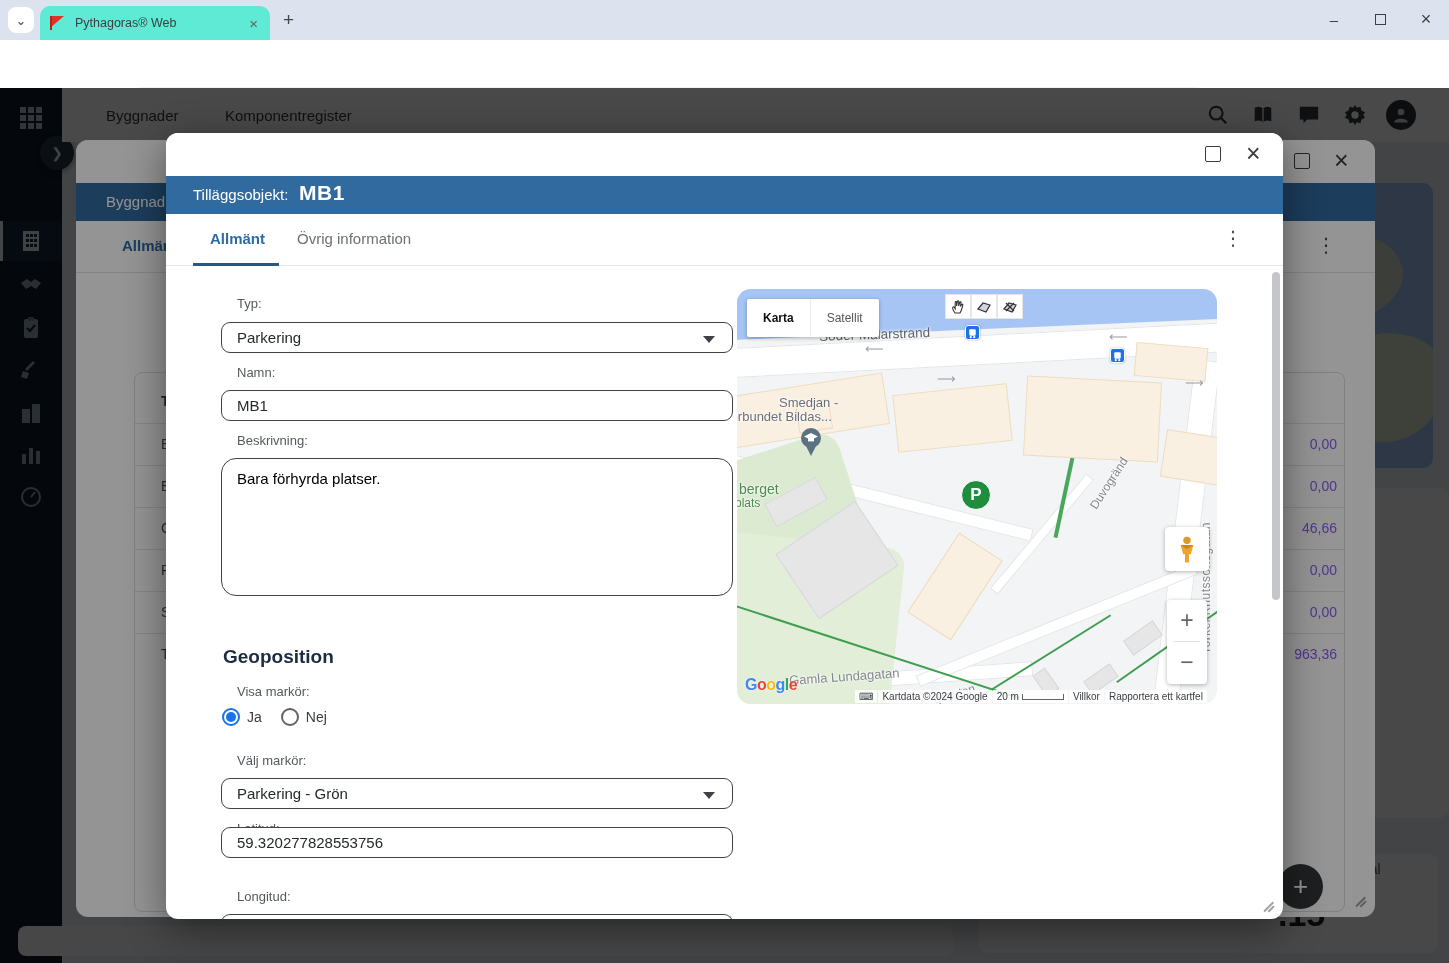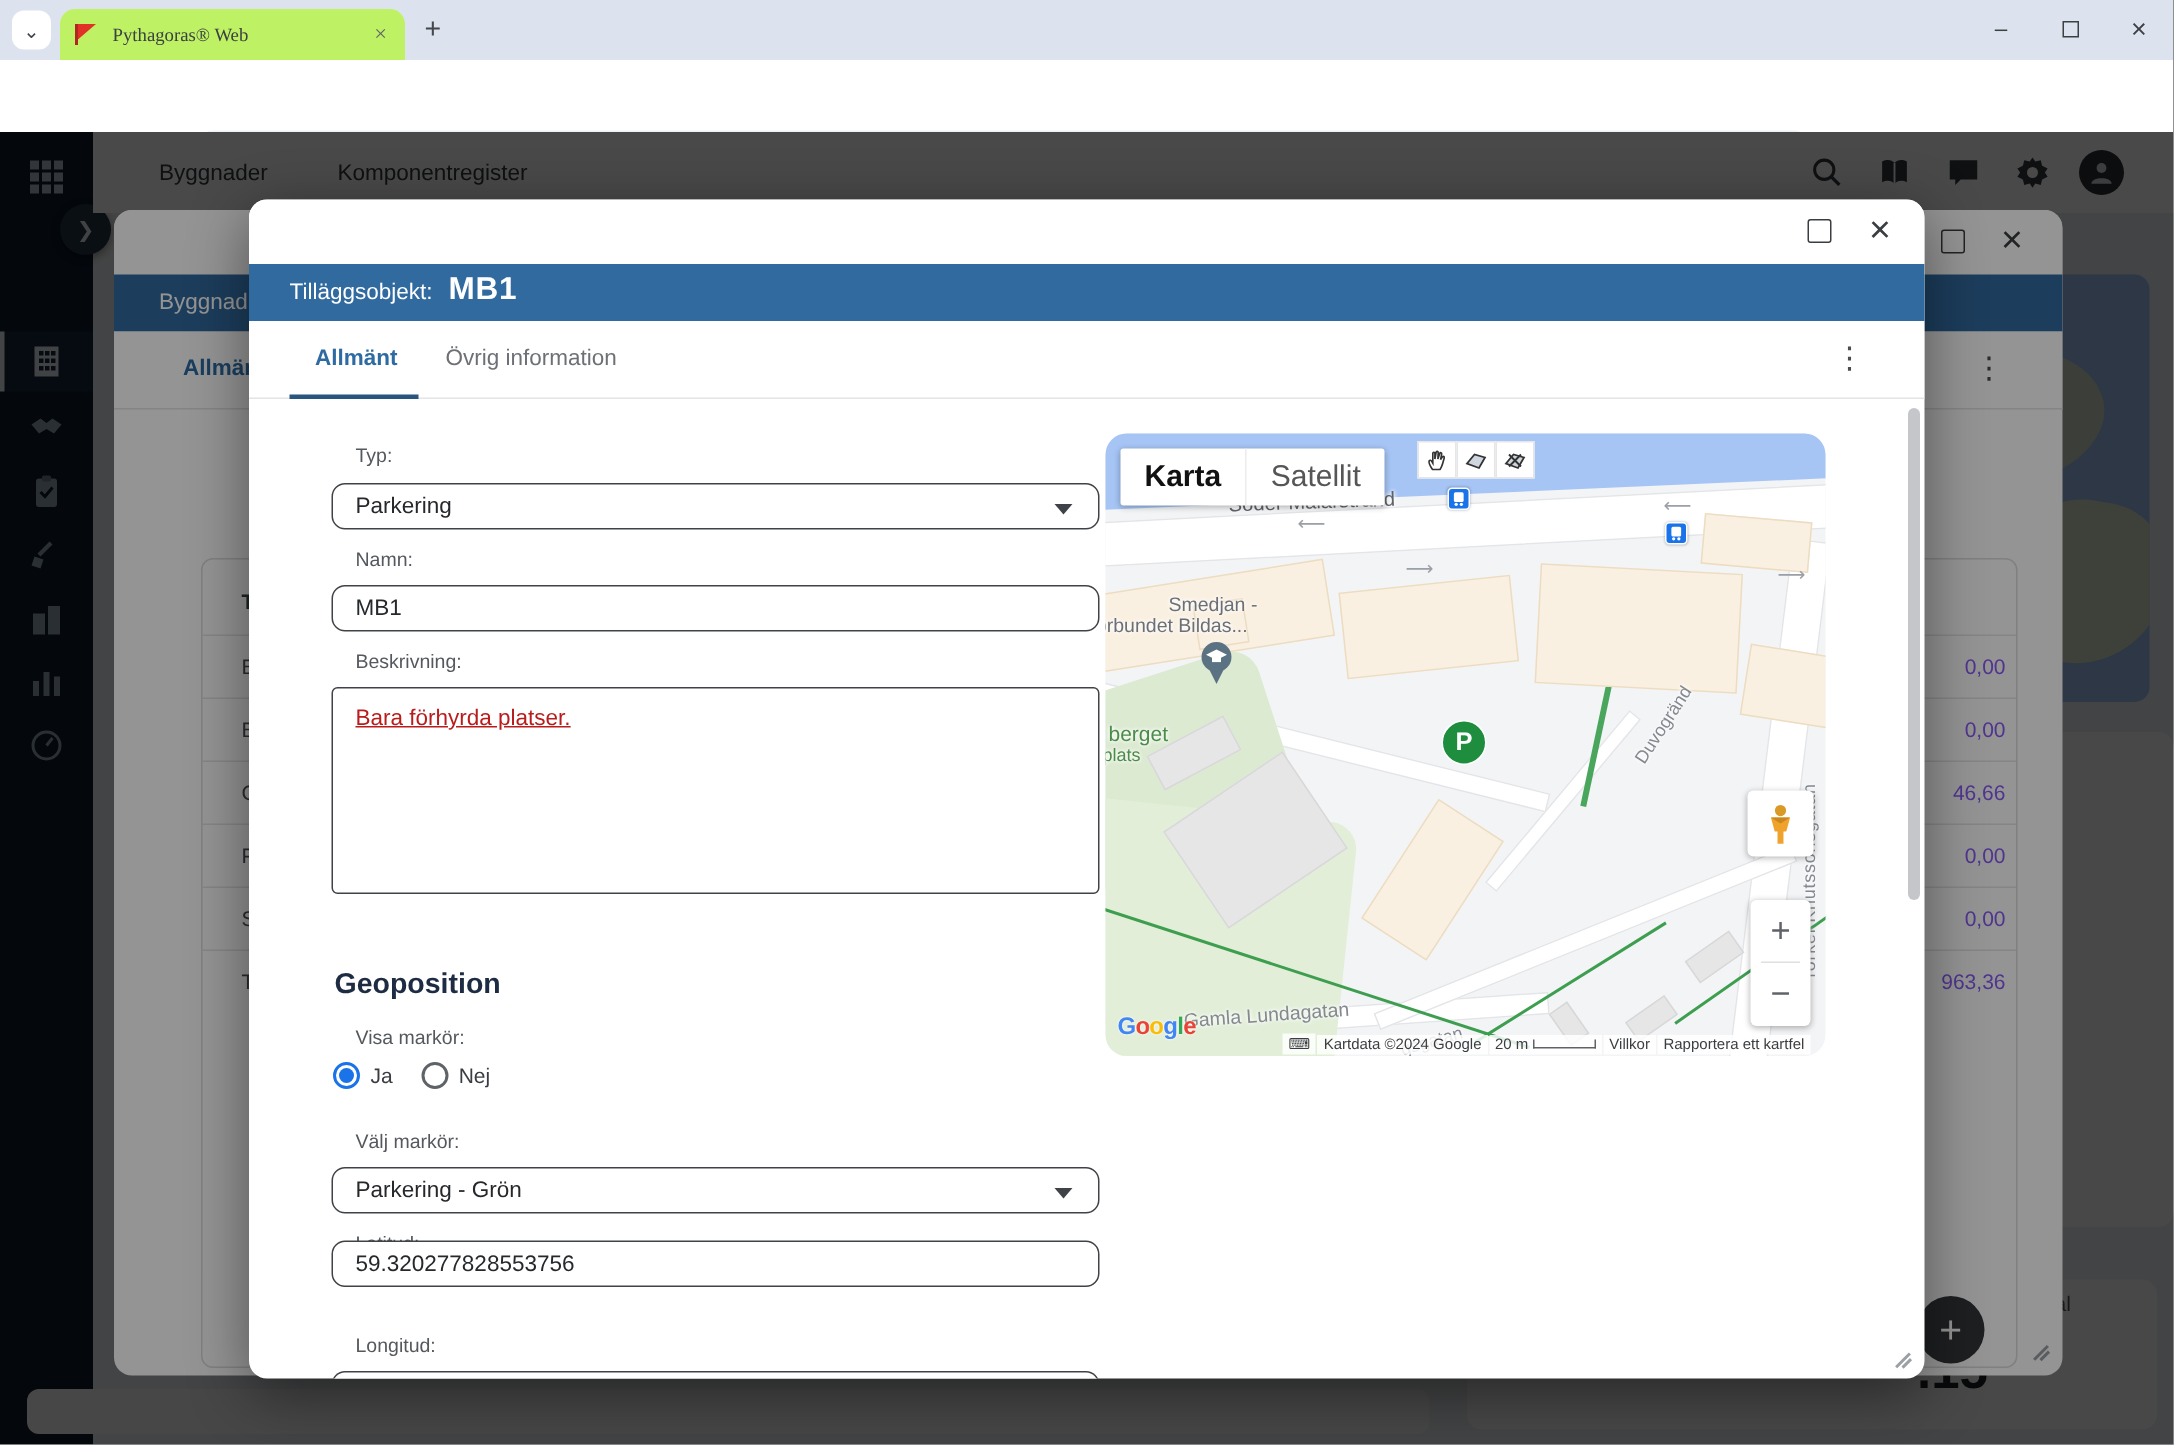--- a/index.html
+++ b/index.html
@@ -3,21 +3,21 @@
 <meta charset="utf-8">
 <style>
   * { margin:0; padding:0; box-sizing:border-box; }
   html,body { background:#222; }
   body { font-family:"Liberation Sans", sans-serif; }
   .stage { position:relative; width:1449px; height:963px; overflow:hidden; background:#fff; }
 
   
   .tabstrip { position:absolute; left:0; top:0; width:1449px; height:40px; background:#dde3ee; }
   .tab-search-btn { position:absolute; left:8px; top:7px; width:26px; height:26px; border-radius:8px; background:#fff; color:#40454c; font-size:13px; display:flex; align-items:center; justify-content:center; cursor:pointer; }
-  .tab { position:absolute; left:40px; top:6px; width:230px; height:34px; background:#bef264; border-radius:10px 10px 0 0; display:flex; align-items:center; padding:0 10px;font-family:Liberation Serif, serif; }
+  .tab { position:absolute; left:40px; top:6px; width:230px; height:34px; background:#5eead4; border-radius:10px 10px 0 0; display:flex; align-items:center; padding:0 10px; }
   .favicon { width:16px; height:14px; position:relative; margin-right:9px; }
   .favicon:before { content:""; position:absolute; left:0; top:0; border-left:14px solid #e03226; border-bottom:12px solid transparent; }
   .favicon:after { content:""; position:absolute; left:0; top:0; width:2px; height:14px; background:#b1271e; }
   .tab-title { font-size:12.5px; color:#3c4043; flex:1; white-space:nowrap; overflow:hidden; }
   .tab-close { font-size:15px; color:#5f6368; padding:0 2px; cursor:pointer; }
   .newtab-btn { position:absolute; left:283px; top:9px; font-size:19px; color:#44474c; cursor:pointer; }
   .win-controls { position:absolute; right:0; top:0; height:38px; display:flex; }
   .win-btn { width:46px; height:38px; display:flex; align-items:center; justify-content:center; color:#3c4043; font-size:15px; cursor:pointer; }
   .win-max-glyph { width:11px; height:11px; border:1.4px solid #3c4043; }
 
@@ -88,21 +88,21 @@
   .tab-item.active { color:#2e6ba3; font-weight:bold; }
   .tab-item.idle { color:#6d7175; }
   .tab-underline { position:absolute; left:27px; top:49px; width:86px; height:3px; background:#28567f; }
   .kebab { position:absolute; top:12px; font-size:20px; color:#4a4d50; cursor:pointer; }
 
   
   .f-label { position:absolute; font-size:13px; color:#55595e; }
   .f-box { position:absolute; left:55px; width:512px; height:31px; border:1.3px solid #3f4247; border-radius:9px; background:#fff; display:flex; align-items:center; padding:0 15px; font-size:15px; color:#26292c; cursor:text; }
   .f-select { cursor:pointer; }
   .caret { position:absolute; right:17px; top:13px; width:0; height:0; border-left:6px solid transparent; border-right:6px solid transparent; border-top:7px solid #3f4247; }
-  .f-area { position:absolute; left:55px; width:512px; height:138px; border:1.3px solid #3f4247; border-radius:4px; background:#fff; padding:11px 15px; font-size:15px; color:#b91c1c; cursor:text;text-decoration:underline; }
+  .f-area { position:absolute; left:55px; width:512px; height:138px; border:1.3px solid #3f4247; border-radius:15px; background:#fff; padding:11px 15px; font-size:15px; color:#000000; cursor:text; }
   .geo-head { position:absolute; left:57px; font-size:19px; font-weight:bold; color:#1d2c42; }
   .radio-row { position:absolute; left:56px; display:flex; align-items:center; gap:7px; }
   .radio-on { width:18px; height:18px; border-radius:50%; border:2px solid #1a73e8; position:relative; cursor:pointer; }
   .radio-on:after { content:""; position:absolute; left:2px; top:2px; width:10px; height:10px; border-radius:50%; background:#1a73e8; }
   .radio-off { width:18px; height:18px; border-radius:50%; border:2px solid #5f6368; cursor:pointer; }
   .radio-lbl { font-size:14px; color:#3a3d41; margin-right:12px; }
   .dlg-scroll-thumb { position:absolute; right:3px; top:139px; width:8px; height:328px; background:#c4c6c9; border-radius:4px; cursor:grab; }
   .resize-handle { position:absolute; width:16px; height:16px; }
   .resize-handle i { position:absolute; background:#9aa0a6; height:1.5px; transform:rotate(-45deg); }
   .resize-handle i:nth-child(1){ left:2px; top:9px; width:13px; }
@@ -122,21 +122,21 @@
   .water { left:-12px; top:-18px; width:520px; height:58px; background:#a6c5f5; transform:rotate(-2.5deg); }
   .road { background:#fff; border:1px solid #e3e5e8; }
   .green { background:#dcead2; }
   .greenline { background:#3d9e4f; height:2px; }
   .bld { background:#faf0e1; border:1px solid #ecdcc2; }
   .bldg { background:#e6e6e6; border:1px solid #d8d8d8; }
   .map-label { color:#84898f; font-size:12px; white-space:nowrap; text-shadow:0 0 3px #fff,0 0 3px #fff; }
   .poi-label { color:#6b7078; font-size:13px; text-shadow:0 0 3px #fff,0 0 3px #fff; white-space:nowrap; }
   .park-label { color:#4c8c4a; font-size:14px; text-shadow:0 0 3px #fff,0 0 3px #fff; white-space:nowrap; }
   .maptype { left:10px; top:10px; height:38px; background:#fff; border-radius:2px; box-shadow:0 1px 4px rgba(0,0,0,.3); display:flex; z-index:30; }
-  .maptype .mt { padding:0 16px; line-height:38px; font-size:20px; cursor:pointer; position:relative; }
+  .maptype .mt { padding:0 16px; line-height:38px; font-size:12px; cursor:pointer; position:relative; }
   .mt-karta { font-weight:bold; color:#111; }
   .mt-sat { color:#565656; border-left:1px solid #ececec; }
   .tools { left:208px; top:5px; display:flex; z-index:30; }
   .tool { position:relative; width:26px; height:25px; background:#fff; border:1px solid #e6e6e6; display:flex; align-items:center; justify-content:center; cursor:pointer; }
   .tool svg { width:16px; height:16px; position:static; }
   .busstop { width:15px; height:15px; background:#1a73e8; border:1.5px solid #fff; border-radius:3px; box-shadow:0 0 2px rgba(0,0,0,.3); z-index:20; }
   .busstop svg { position:static; width:100%; height:100%; }
   .p-marker { width:30px; height:30px; border-radius:50%; background:#1e8e3e; color:#fff; font-weight:bold; font-size:17px; display:flex; align-items:center; justify-content:center; border:1.5px solid #fff; z-index:20; }
   .poi-pin { width:24px; height:30px; z-index:20; }
   .arrow { color:#9aa0a6; font-size:13px; z-index:5; }

